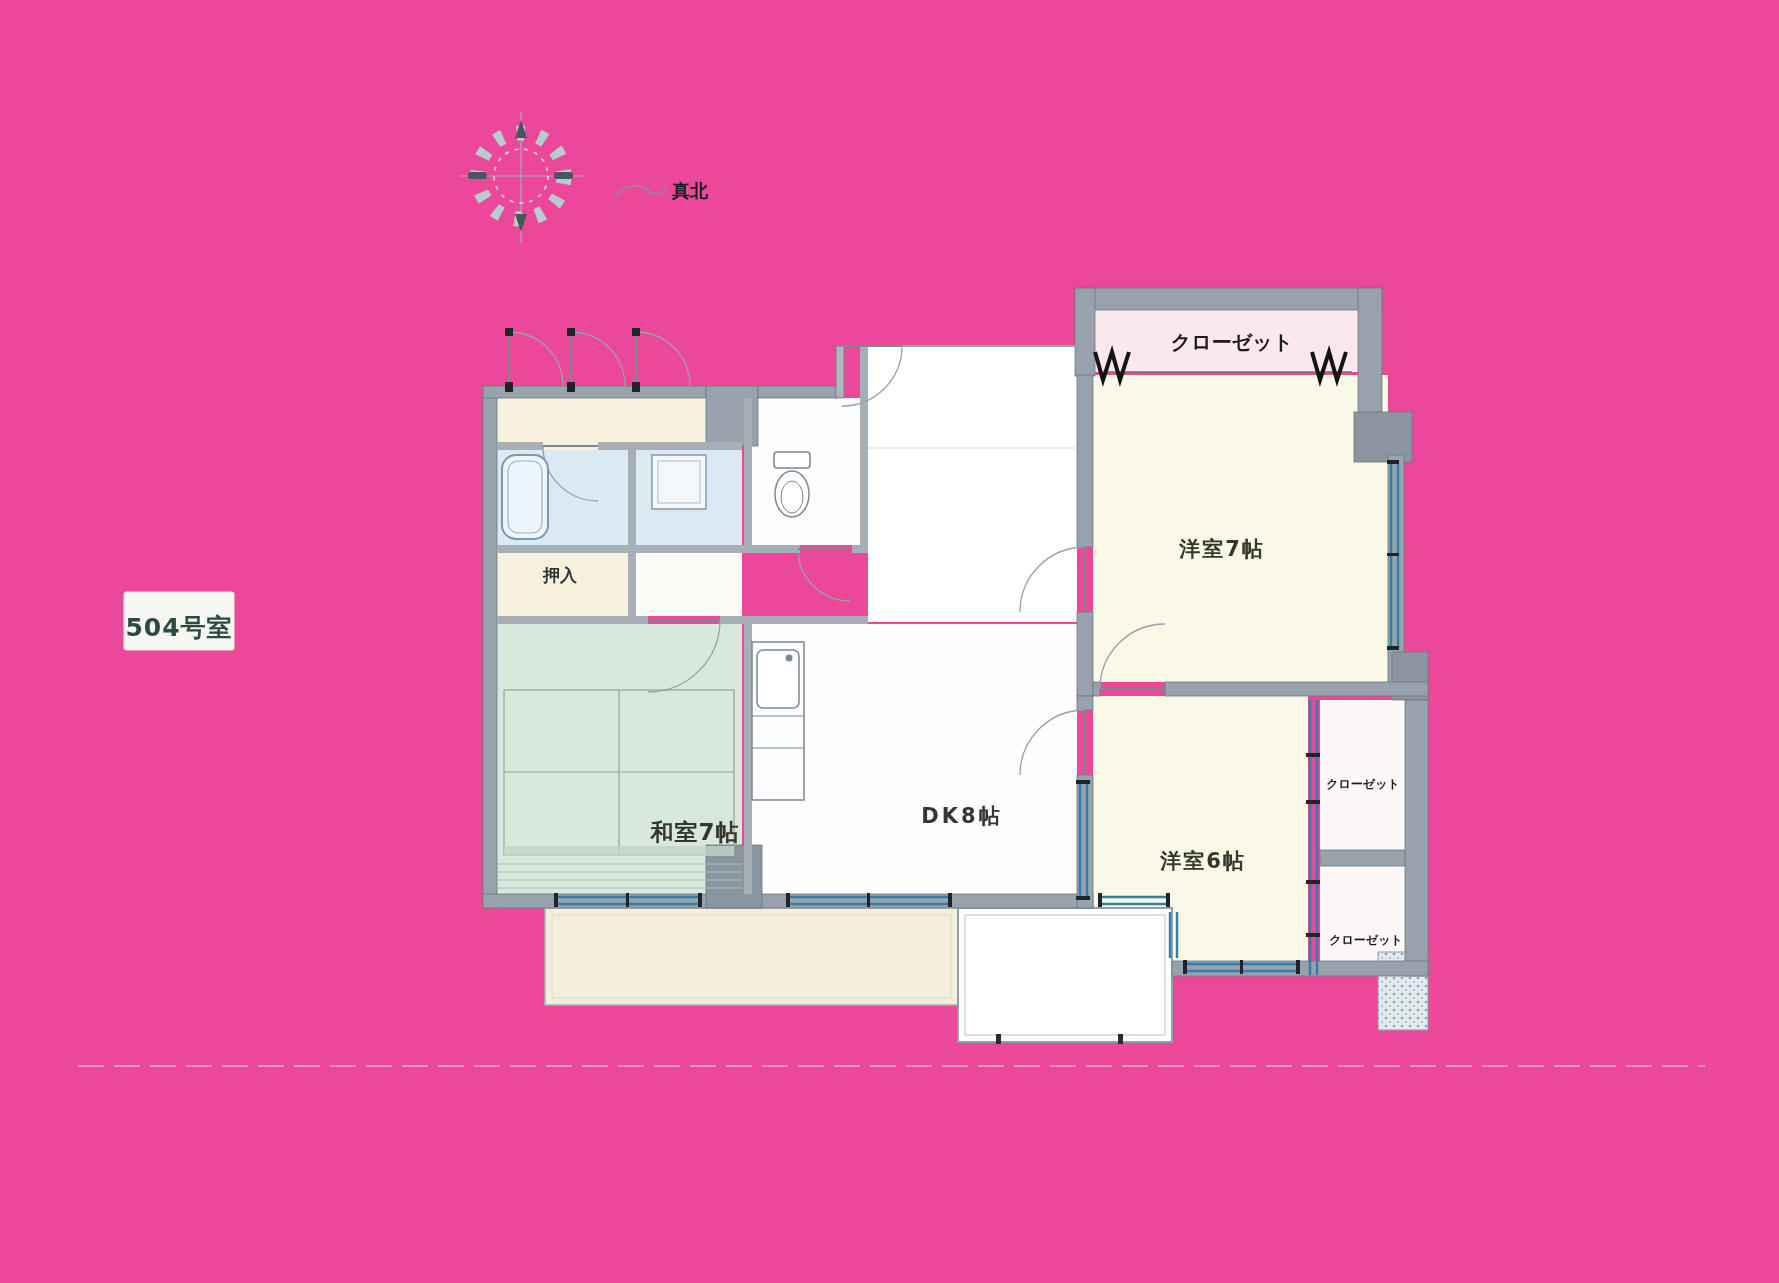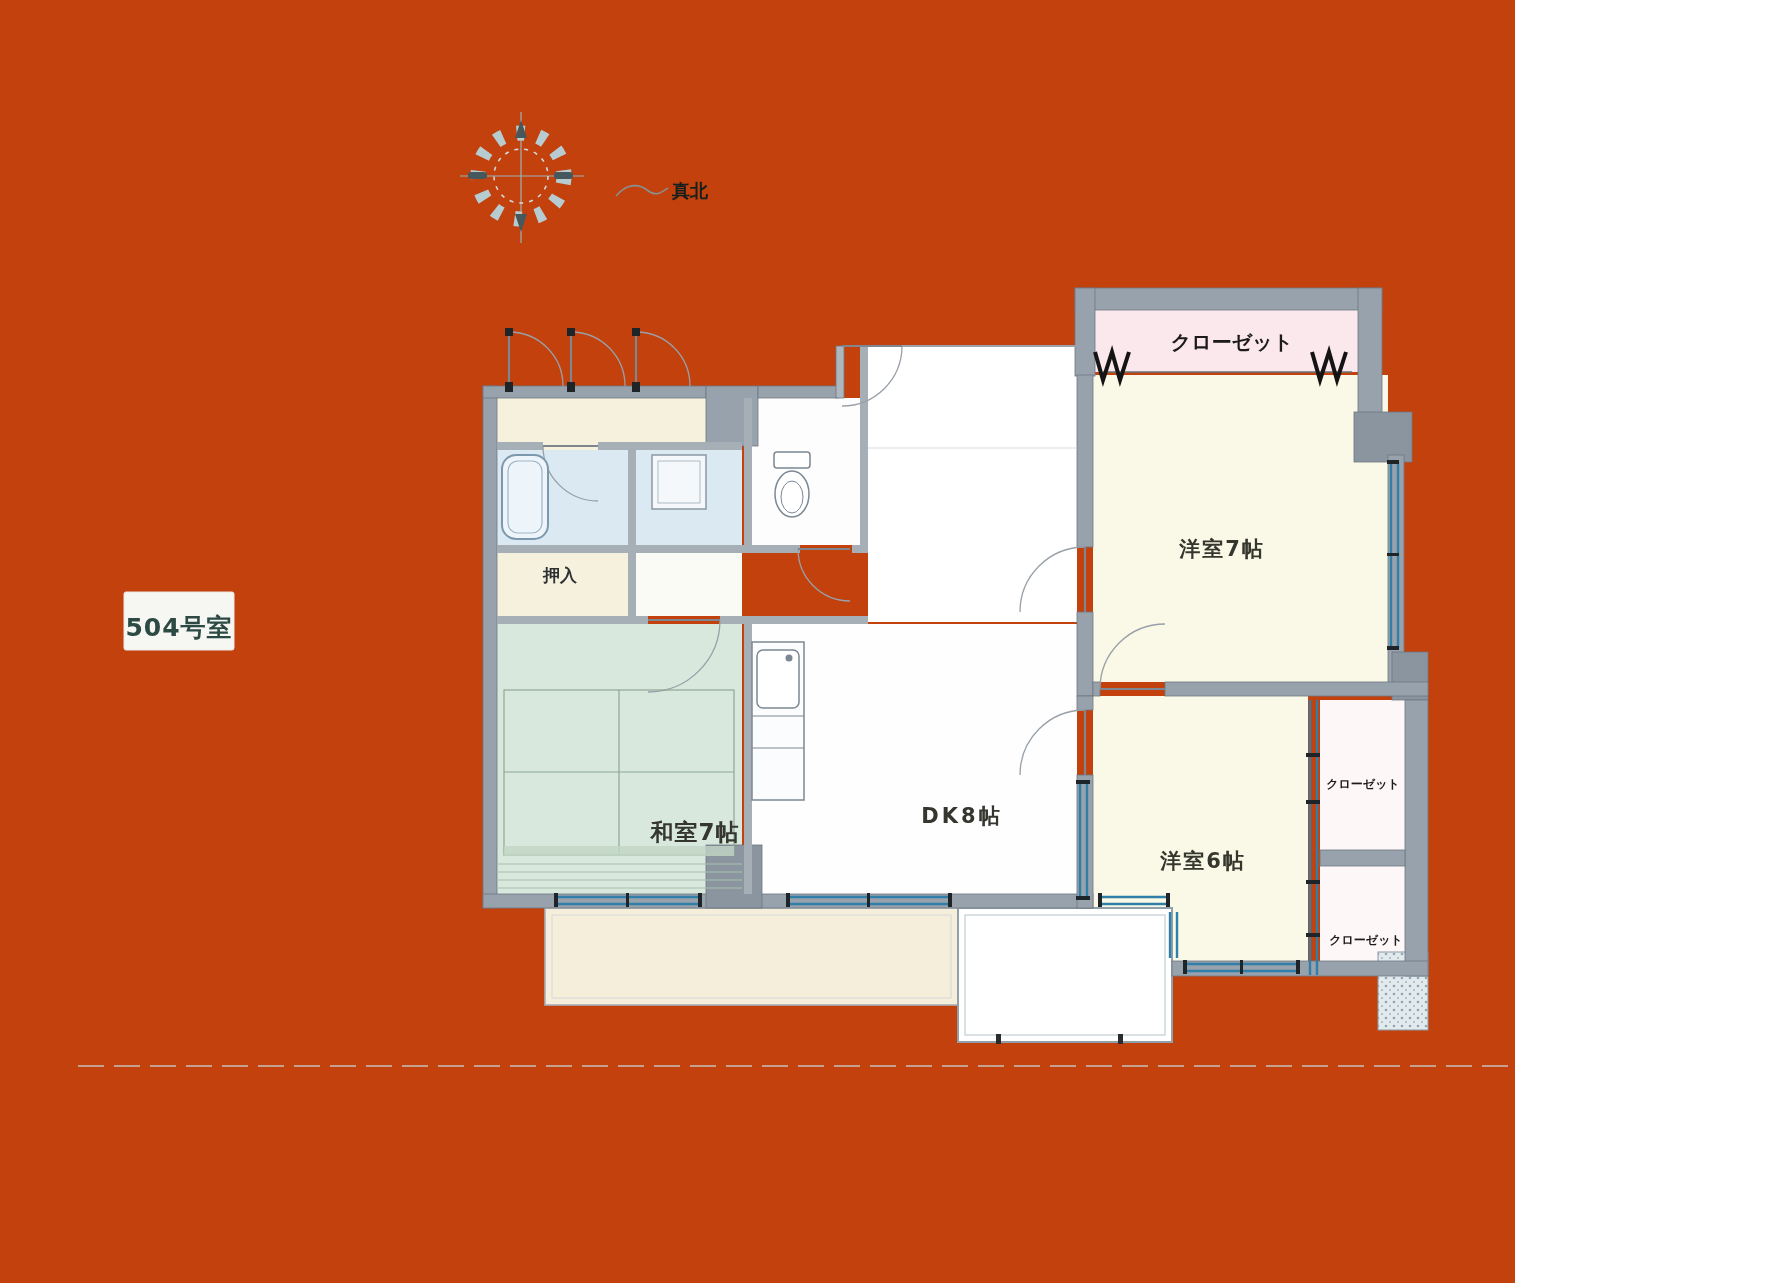--- a/index.html
+++ b/index.html
@@ -1,16 +1,16 @@
 <!DOCTYPE html>
 <html><head>
 <meta charset="utf-8">
 <style>
   html,body{margin:0;padding:0;background:#ffffff;}
-  .canvas{position:relative;width:1515px;height:1283px;background:#c2410c;overflow:hidden;
+  .canvas{position:relative;width:1779px;height:1283px;background:#ec4899;overflow:hidden;
           font-family:"DejaVu Sans",sans-serif;}
   svg{position:absolute;left:0;top:0;}
   text{font-family:"DejaVu Sans",sans-serif;}
   .room-lbl{fill:#35372e;font-weight:bold;}
   .hand-lbl{fill:#1d1a1c;font-weight:bold;}
 </style>
 </head>
 <body>
 
 <div class="canvas">

